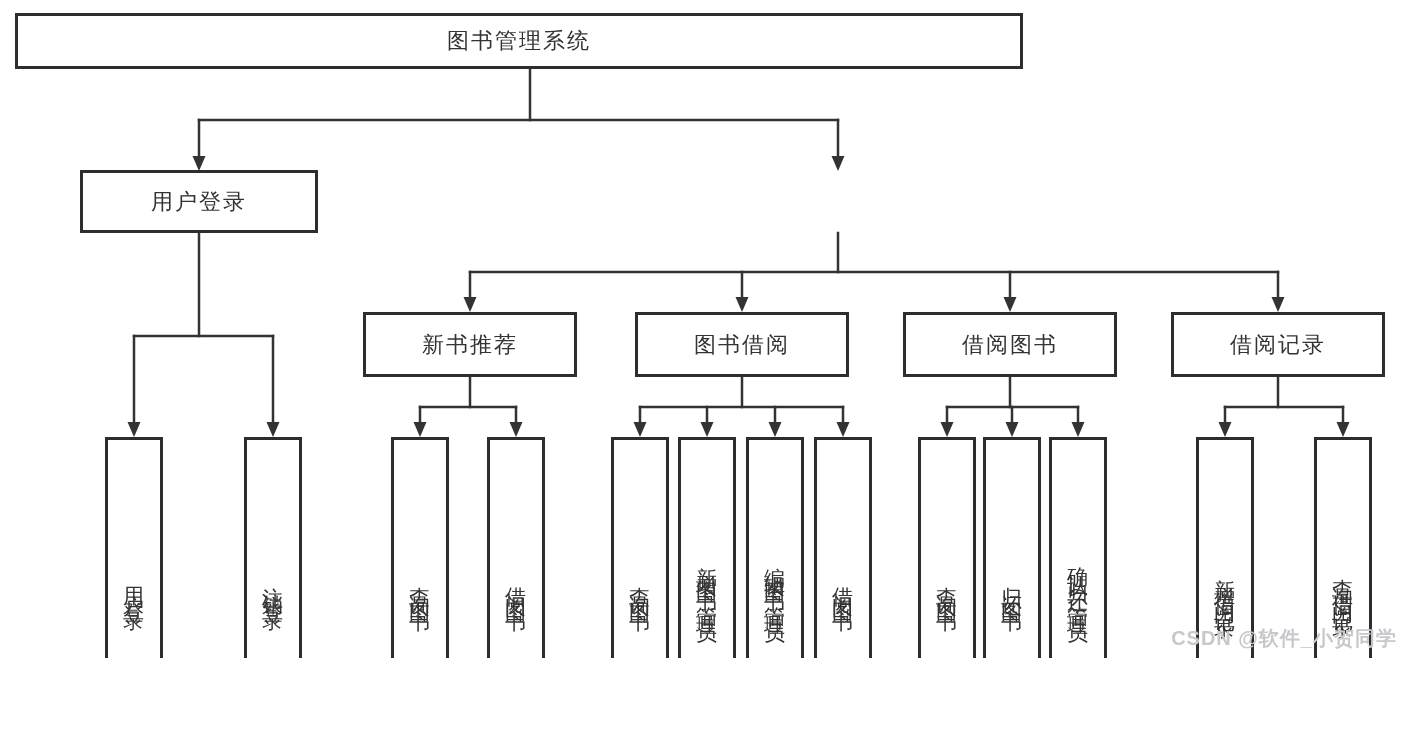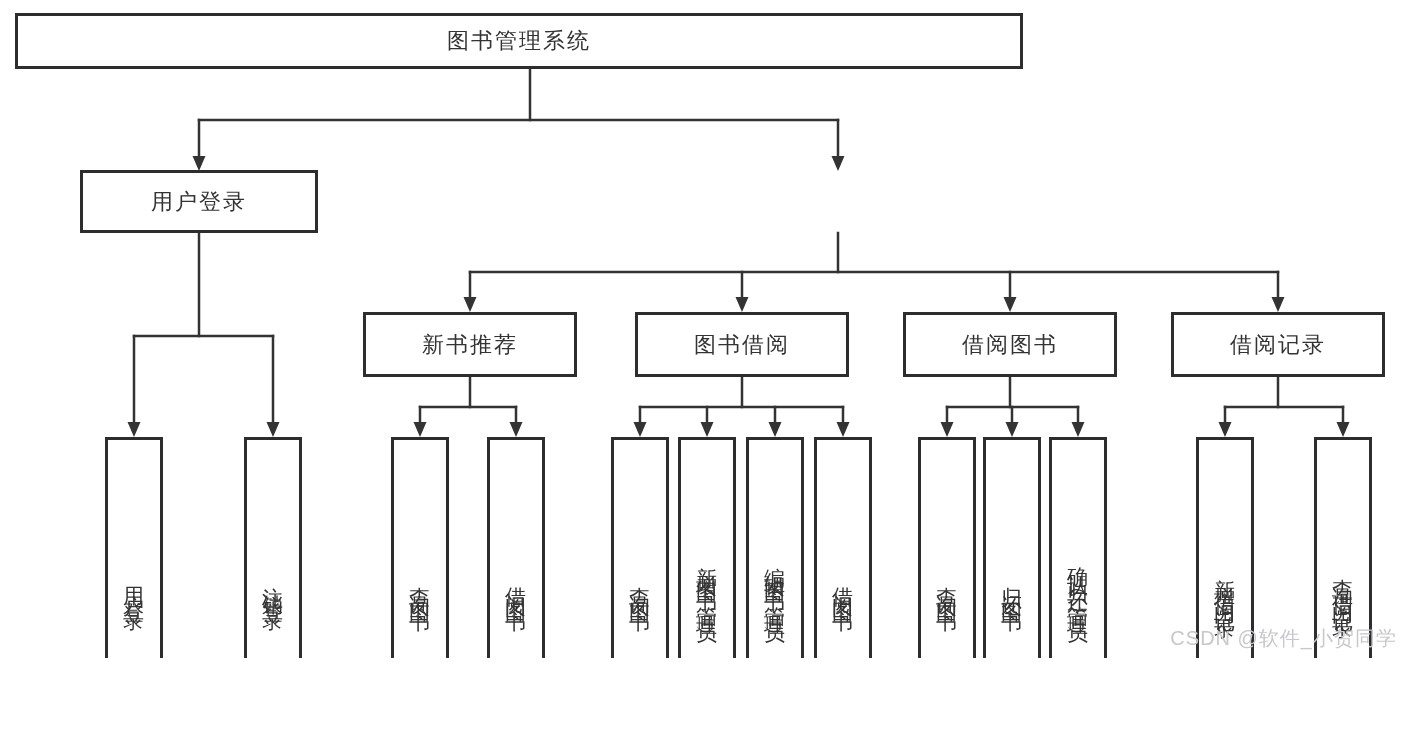--- a/index.html
+++ b/index.html
@@ -49,20 +49,21 @@
   }
   #watermark {
     position: absolute;
     right: 8px;
     bottom: 6px;
     z-index: 5;
     font-size: 20px;
     color: #c7c7cc;
     letter-spacing: 1px;
     white-space: nowrap;
+    font-weight: bold;
   }
 </style>
 </head>
 <body>
 
 <div id="canvas">
 
   <svg id="connector-layer" viewBox="0 0 1405 747" xmlns="http://www.w3.org/2000/svg">
 
     <g>

